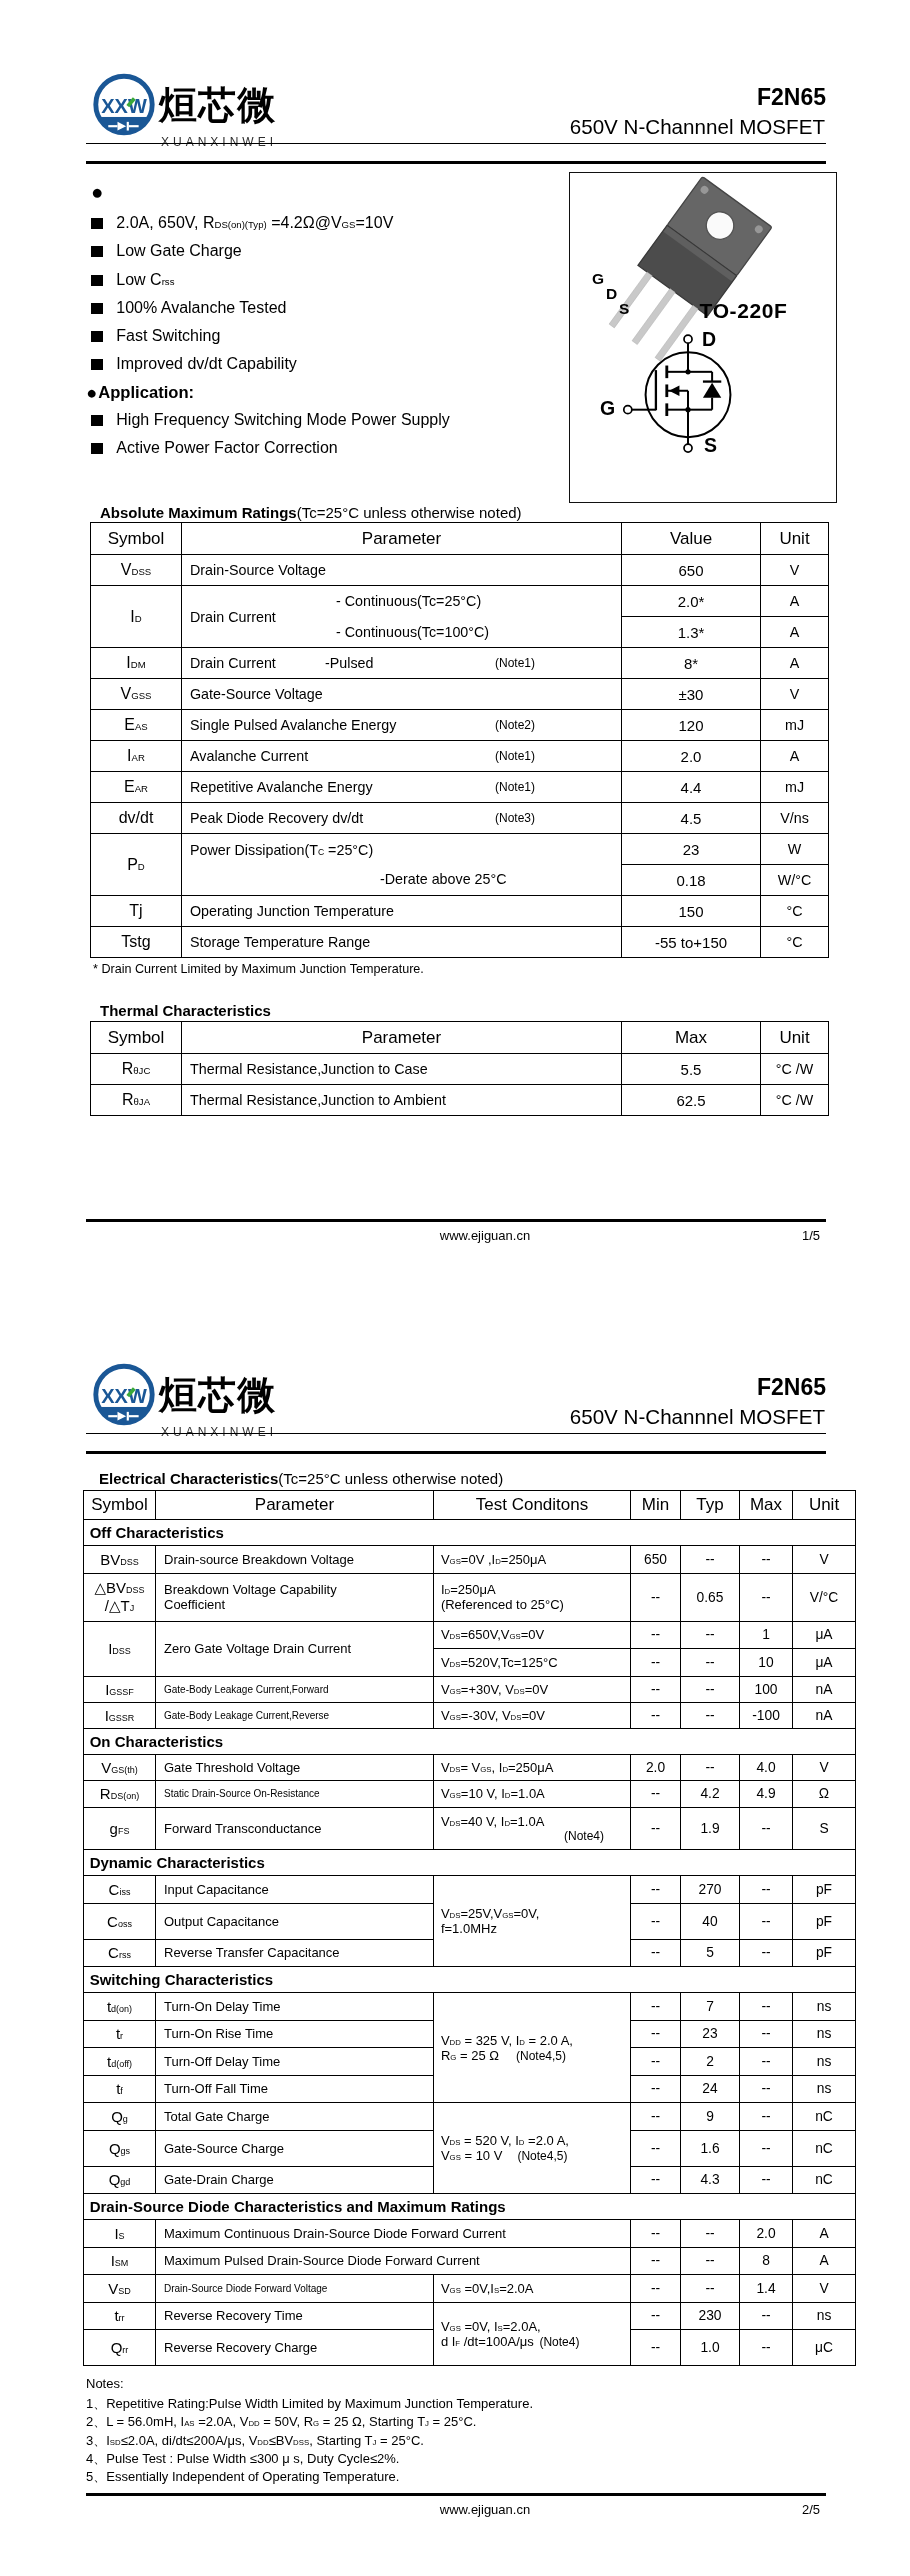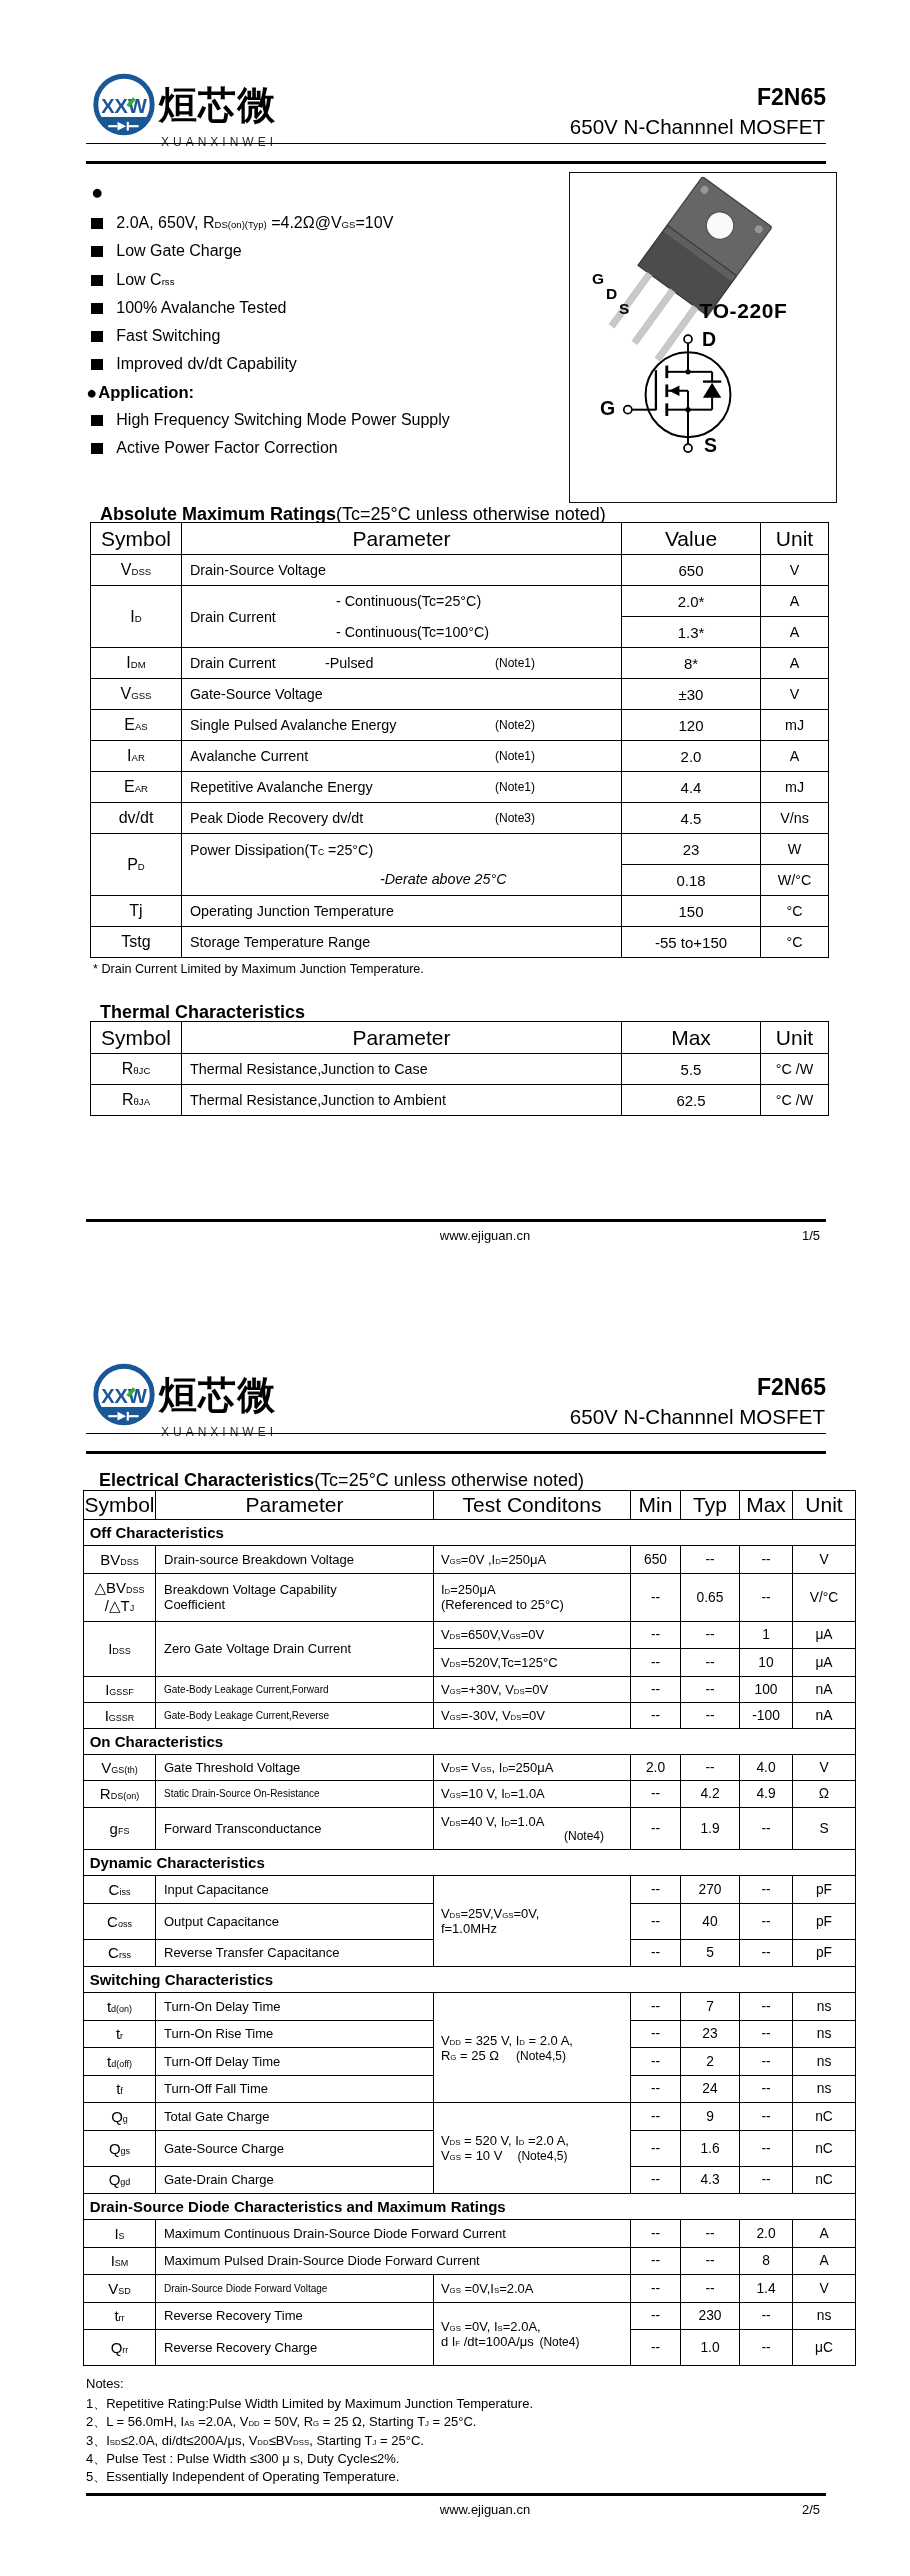--- a/index.html
+++ b/index.html
@@ -26,34 +26,34 @@
   .app-head .dot{font-size:18.4px;margin-right:1.1px;font-weight:normal;}
 
   
   .pkgbox{position:absolute;left:569px;top:172px;width:268px;height:331px;border:1.7px solid #111;box-sizing:border-box;background:#fff;}
   .pkgsvg{position:absolute;left:571px;top:174px;width:265px;height:328px;}
   .pinlab{position:absolute;font-size:15.5px;font-weight:bold;}
   .pkgname{position:absolute;left:692px;top:299px;width:103px;text-align:center;font-size:21px;font-weight:bold;letter-spacing:0.6px;}
   .schlab{position:absolute;font-size:19.5px;font-weight:bold;}
 
   
-  .sect-title{position:absolute;font-size:18px;white-space:nowrap;text-align:center;}
+  .sect-title{position:absolute;font-size:15px;white-space:nowrap;text-align:center;}
   .sect-title b{font-weight:bold;}
 
   
   table.t{position:absolute;border-collapse:collapse;table-layout:fixed;border:1.7px solid #000;background:#fff;}
   table.t td{border:1.1px solid #000;padding:0;vertical-align:middle;overflow:hidden;}
-  .t .hd{font-size:21px;text-align:center;}
+  .t .hd{font-size:17px;text-align:center;}
   .t .sym{font-size:16px;text-align:center;white-space:nowrap;}
   .t .par{font-size:14.3px;text-align:left;padding-left:8px;white-space:nowrap;}
   .t .num{font-size:15px;text-align:center;white-space:nowrap;}
   .t .unit{font-size:14.3px;text-align:center;white-space:nowrap;}
   .t td.pos{position:relative;}
   .a{position:absolute;top:50%;transform:translateY(-50%);white-space:nowrap;}
-  .a25{top:25%;}  .a28{top:27%;}  .a72{top:73%;font-style:italic;}  .a75{top:75%;}
+  .a25{top:25%;}  .a28{top:27%;}  .a72{top:73%;}  .a75{top:75%;}
   .l14{left:8px;} .l250{left:143px;} .l268{left:154px;} .l345{left:198px;} .l545{left:313px;}
   .note-sm{font-size:12px;}
   .fnote{position:absolute;font-size:12.6px;}
 
   
   table.ec td.sym{font-size:15px;}
   table.ec td.par{font-size:13px;white-space:nowrap;}
   table.ec td.par.sm{font-size:10px;}
   table.ec td.cond{font-size:13px;text-align:left;padding-left:6.9px;white-space:nowrap;}
   table.ec td.num{font-size:13.8px;}

